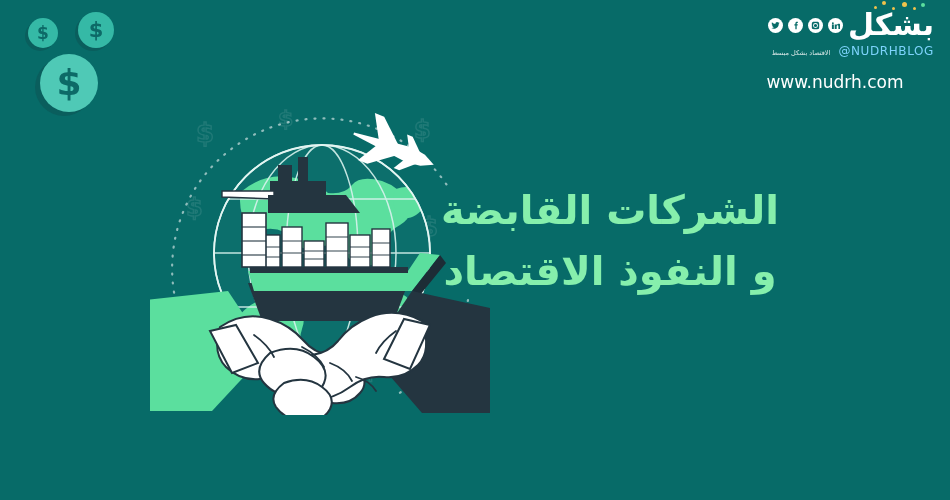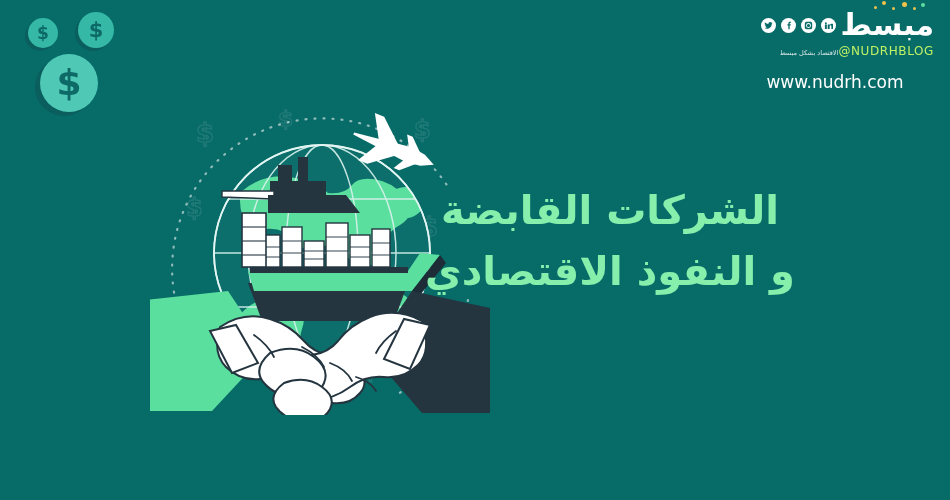--- a/index.html
+++ b/index.html
@@ -77,21 +77,21 @@
   }
   .logo-dots { position:absolute; top:-9px; right:4px; width:58px; height:12px; }
   .logo-dots i {
     position:absolute; display:block; border-radius:50%;
     background:#f0c24b;
   }
   .brand-row2 {
     display:flex; align-items:baseline; justify-content:flex-end; gap:0;
     margin-top:2px; padding-right:2px;
   }
-  .handle { color:#bef264; font-size:12px; letter-spacing:.6px; }
+  .handle { color:#7dd3fc; font-size:12px; letter-spacing:.6px;margin-left:8px; }
   .tagline-ar { color:rgba(255,255,255,.85); font-size:6.5px; direction:rtl; white-space:nowrap; }
   .url { color:#ffffff; font-size:17px; margin-top:14px; text-align:center; padding-right:2px; }
 </style>
 </head>
 <body>
 
 <div class="banner">
 
   <div class="coin coin-sm">
     <span class="glyph">$</span>
@@ -220,21 +220,21 @@
         <path d="M246 236 q-14 10-20 22"></path>
       </g>
 
       <path d="M60 236 L86 230 L108 268 L82 278 Z" fill="#ffffff" stroke="#243540" stroke-width="2"></path>
       <path d="M280 230 L254 224 L234 264 L260 274 Z" fill="#ffffff" stroke="#243540" stroke-width="2"></path>
     </svg>
   </div>
 
   <div class="headline">
     <span class="ln">الشركات القابضة</span>
-    <span class="ln">و النفوذ الاقتصادي</span>
+    <span class="ln">و النفوذ الاقتصاد</span>
   </div>
 
   <div class="brand">
 
     <div class="brand-row1">
       <span class="soc" title="Twitter">
         <svg viewBox="0 0 24 24">
             <path d="M23 4.9a9 9 0 0 1-2.6.7 4.5 4.5 0 0 0 2-2.5 9 9 0 0 1-2.9 1.1 4.5 4.5 0 0 0-7.7 4.1A12.8 12.8 0 0 1 2.5 3.6a4.5 4.5 0 0 0 1.4 6 4.4 4.4 0 0 1-2-.6 4.5 4.5 0 0 0 3.6 4.4 4.5 4.5 0 0 1-2 .1 4.5 4.5 0 0 0 4.2 3.1A9 9 0 0 1 1 18.5a12.7 12.7 0 0 0 6.9 2c8.3 0 12.8-6.9 12.8-12.8V7A9 9 0 0 0 23 4.9z"></path>
           </svg>
       </span>
@@ -256,21 +256,21 @@
 
       <span class="logo-wrap">
         <span class="logo-dots">
           <i style="left:2px;  top:5px;  width:3px; height:3px;"></i>
           <i style="left:10px; top:0px;  width:4px; height:4px;"></i>
           <i style="left:20px; top:6px;  width:3px; height:3px;"></i>
           <i style="left:30px; top:1px;  width:5px; height:5px;"></i>
           <i style="left:41px; top:6px;  width:3px; height:3px;"></i>
           <i style="left:49px; top:2px;  width:4px; height:4px; background:#5BDF9E;"></i>
         </span>
-        <span class="logo-ar">مبسط</span>
+        <span class="logo-ar">بشكل</span>
       </span>
     </div>
 
     <div class="brand-row2">
       <span class="tagline-ar">الاقتصاد بشكل مبسط</span>
       <span class="handle">@NUDRHBLOG</span>
     </div>
 
     <div class="url">www.nudrh.com</div>
   </div>

